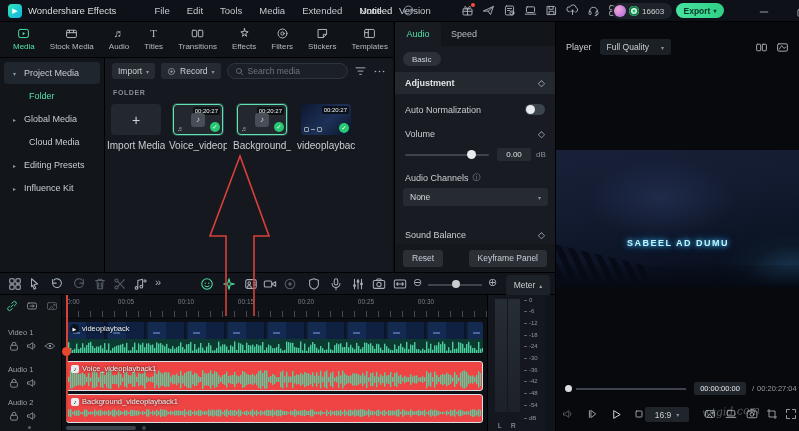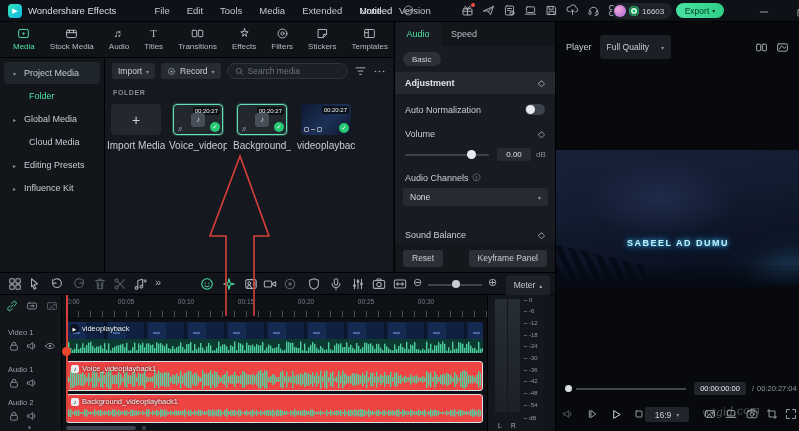--- a/index.html
+++ b/index.html
@@ -20,21 +20,21 @@
   #appname{font-size:9.5px;color:#d9dde0;margin-left:6px;white-space:nowrap}
   #menus{display:flex;gap:17px;margin-left:38px}
   .menu{font-size:9.5px;color:#c3c9ce;cursor:default;white-space:nowrap}
   #proj-title{left:360px;top:5px;font-size:9.5px;color:#e4e8ea}
   #quickicons{left:461px;top:4px;display:flex;gap:8px;align-items:center}
   #quickicons .ic{width:13px;height:13px}
   #account{left:612px;top:3px;width:60px;height:16px;background:#1e232a;border-radius:9px;display:flex;align-items:center;gap:3px;padding:0 6px 0 2px}
   #avatar{width:12px;height:12px;border-radius:50%;background:radial-gradient(circle at 35% 35%,#f2a7d8,#a964de);flex:none}
   #coin{width:10px;height:10px;border-radius:50%;background:#19c06a;box-shadow:inset 0 0 0 2px #0e7d45,inset 0 0 0 3.5px #dff7ea;flex:none}
   #coins{font-size:8px;color:#cfd4d8}
-  #export{left:676px;top:3px;width:48px;height:15px;border:none;border-radius:8px;background:linear-gradient(90deg,var(--exp1),var(--exp2));display:flex;align-items:center;justify-content:center;gap:3px;font-size:8.5px;font-weight:normal;color:#083826;cursor:pointer}
+  #export{left:676px;top:3px;width:48px;height:15px;border:none;border-radius:8px;background:linear-gradient(90deg,var(--exp1),var(--exp2));display:flex;align-items:center;justify-content:center;gap:3px;font-size:8.5px;font-weight:bold;color:#083826;cursor:pointer}
   #export .caret{font-size:6px}
   #win-min{left:742px;top:5px}#win-res{left:765px;top:5px}
   
   #ribbon{left:0;top:22px;width:393px;height:36px;background:#101419;border-bottom:1px solid #000;display:flex;align-items:flex-start;padding:4px 0 0 6px;gap:1px}
   .rtab{display:flex;flex-direction:column;align-items:center;gap:2px;padding:1px 7px;cursor:pointer}
   .rtab .lbl{font-size:8px;color:#b4bac0;white-space:nowrap}
   .rtab .ic,.rtab .ci{color:#b4bac0;width:13px;height:13px;font-size:11px}
   .rtab.active .lbl,.rtab.active .ic,.rtab.active .ci{color:var(--accent)}
   
   #sidebar{left:0;top:58px;width:105px;height:214px;background:#12161b;border-right:1px solid #000;padding-top:3px}
@@ -86,21 +86,21 @@
   #row-channels .info{font-size:8px;color:#8a9199}
   #dd-none{position:absolute;left:8px;top:166px;width:145px;height:18px;background:#262b32;border-radius:3px;display:flex;align-items:center;justify-content:space-between;padding:0 7px;font-size:8.5px;color:#d6dade;cursor:pointer}
   #dd-none .caret{font-size:6px;color:#8a9199}
   #row-balance{top:208px}
   #pfooter{position:absolute;left:0;bottom:0;width:100%;height:28px;background:#14181d;display:flex;align-items:center;justify-content:space-between;padding:0 8px}
   .pbtn{height:17px;padding:0 9px;background:#2b3037;border:none;border-radius:3px;font-size:8.5px;color:#c9ced3;font-family:inherit;cursor:pointer;display:flex;align-items:center}
   
   #player{left:555px;top:22px;width:244px;height:409px;background:#07090c;border-left:1px solid #000}
   #phead{position:absolute;left:0;top:12px;width:100%;height:26px;display:flex;align-items:center;gap:8px;padding:0 10px}
   #phead .title{font-size:9px;color:#c9ced2}
-  #quality{height:16px;background:#1b2026;border-radius:3px;display:flex;align-items:center;gap:12px;padding:12px 7px;font-size:8.5px;color:#c9ced2;cursor:pointer}
+  #quality{height:16px;background:#1b2026;border-radius:3px;display:flex;align-items:center;gap:12px;padding:4px 7px;font-size:8.5px;color:#c9ced2;cursor:pointer}
   #quality .caret{font-size:6px;color:#8a9199}
   #phead .spacer{flex:1}
   #scene{position:absolute;left:0;top:128px;width:244px;height:137px;overflow:hidden;background:linear-gradient(170deg,#182138 0%,#131b30 40%,#0b1324 72%,#070d1a 100%)}
   #scene .blob{position:absolute;left:30px;top:8px;width:150px;height:80px;border-radius:50%;background:radial-gradient(ellipse,rgba(40,55,95,.55),transparent 70%)}
   #scene .struct{position:absolute;left:0;bottom:0;width:95px;height:50px;background:repeating-linear-gradient(65deg,#0c1426 0 5px,#060b17 5px 11px);clip-path:polygon(0 100%,0 15%,100% 60%,100% 100%)}
   #scene .leaves{position:absolute;right:-10px;bottom:-8px;width:90px;height:70px;background:radial-gradient(ellipse at 80% 75%,#17314b 15%,rgba(14,28,44,.6) 45%,transparent 72%)}
   #scene .band{position:absolute;left:0;bottom:0;width:100%;height:22px;background:linear-gradient(180deg,rgba(5,8,16,.2),#050a14)}
   #glowtitle{position:absolute;left:0;top:64%;width:100%;text-align:center;font-size:9px;font-weight:bold;letter-spacing:1.5px;color:#bdf4ff;text-shadow:0 0 4px #45c8f5,0 0 9px #2b8fe8}
   #seekrow{position:absolute;left:0;top:360px;width:244px;height:14px}
   #seekknob{position:absolute;left:9px;top:3px;width:7px;height:7px;border-radius:50%;background:#d9dde0;cursor:pointer}

